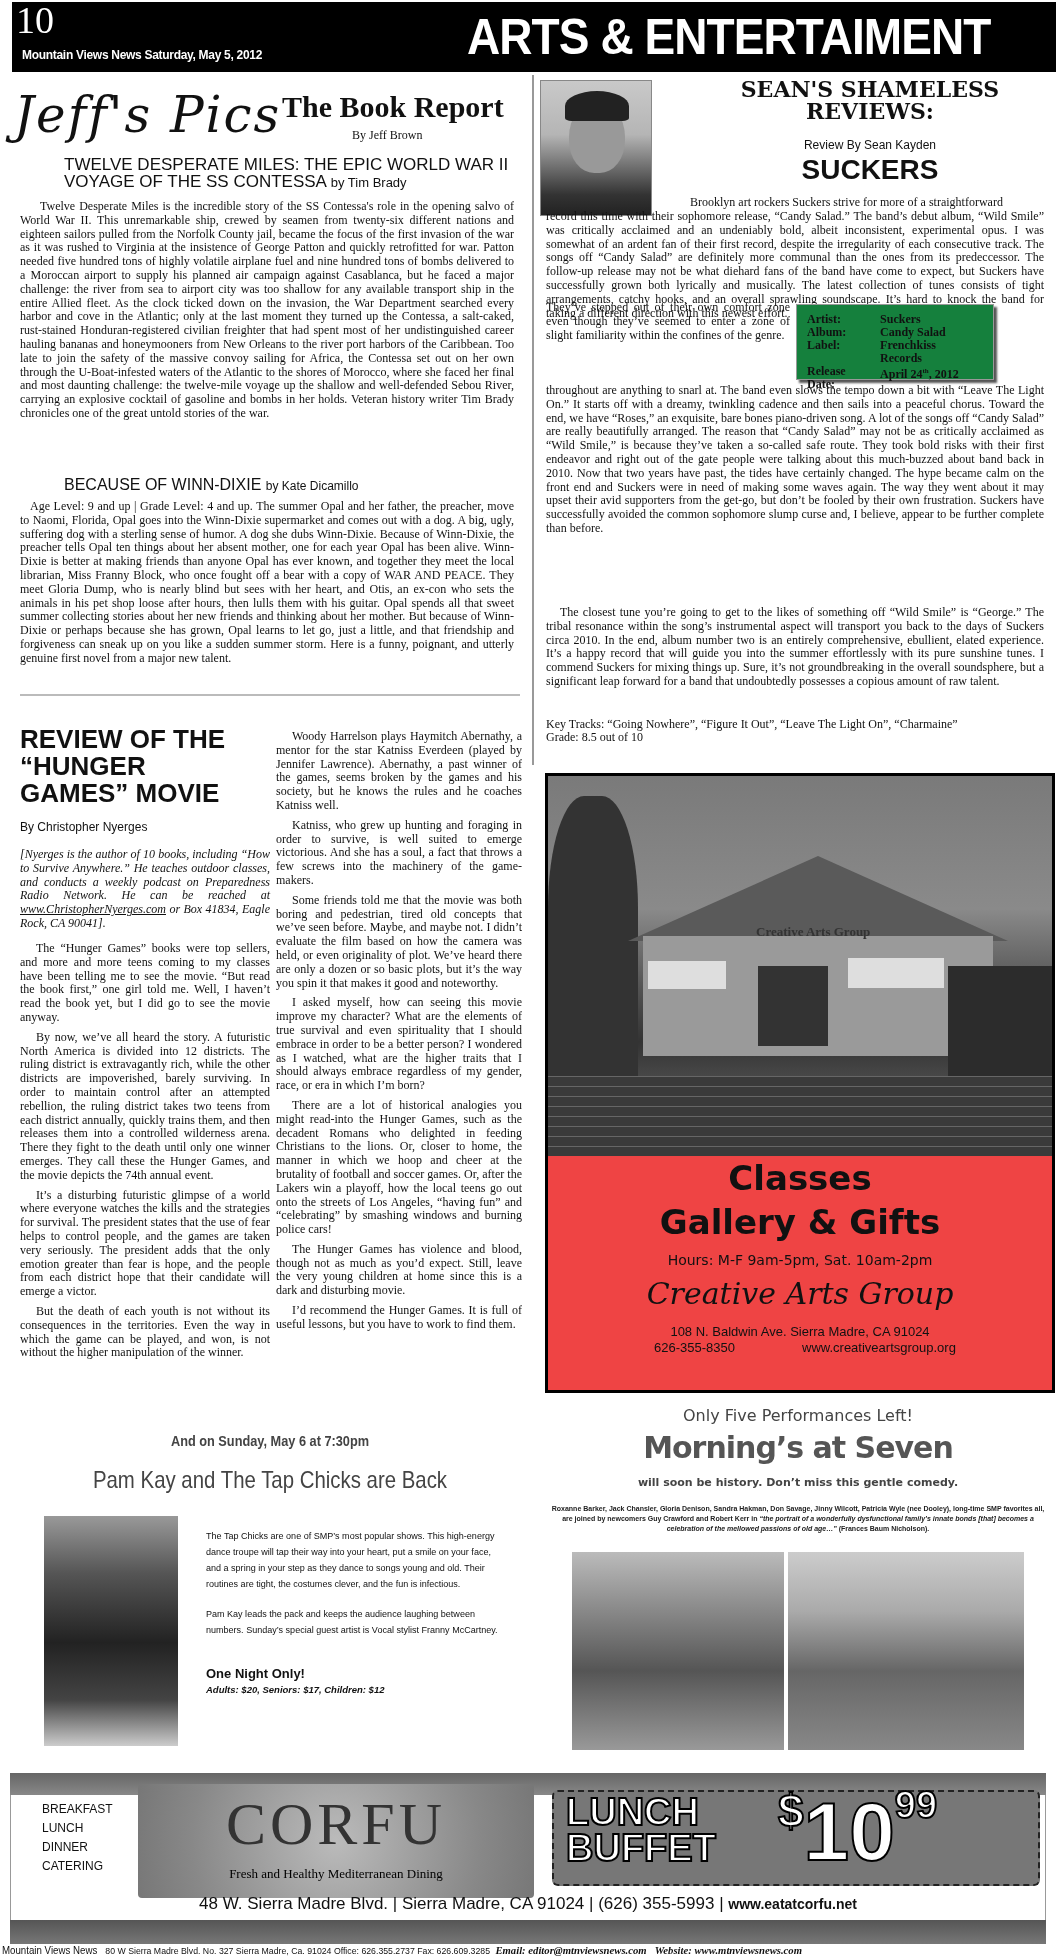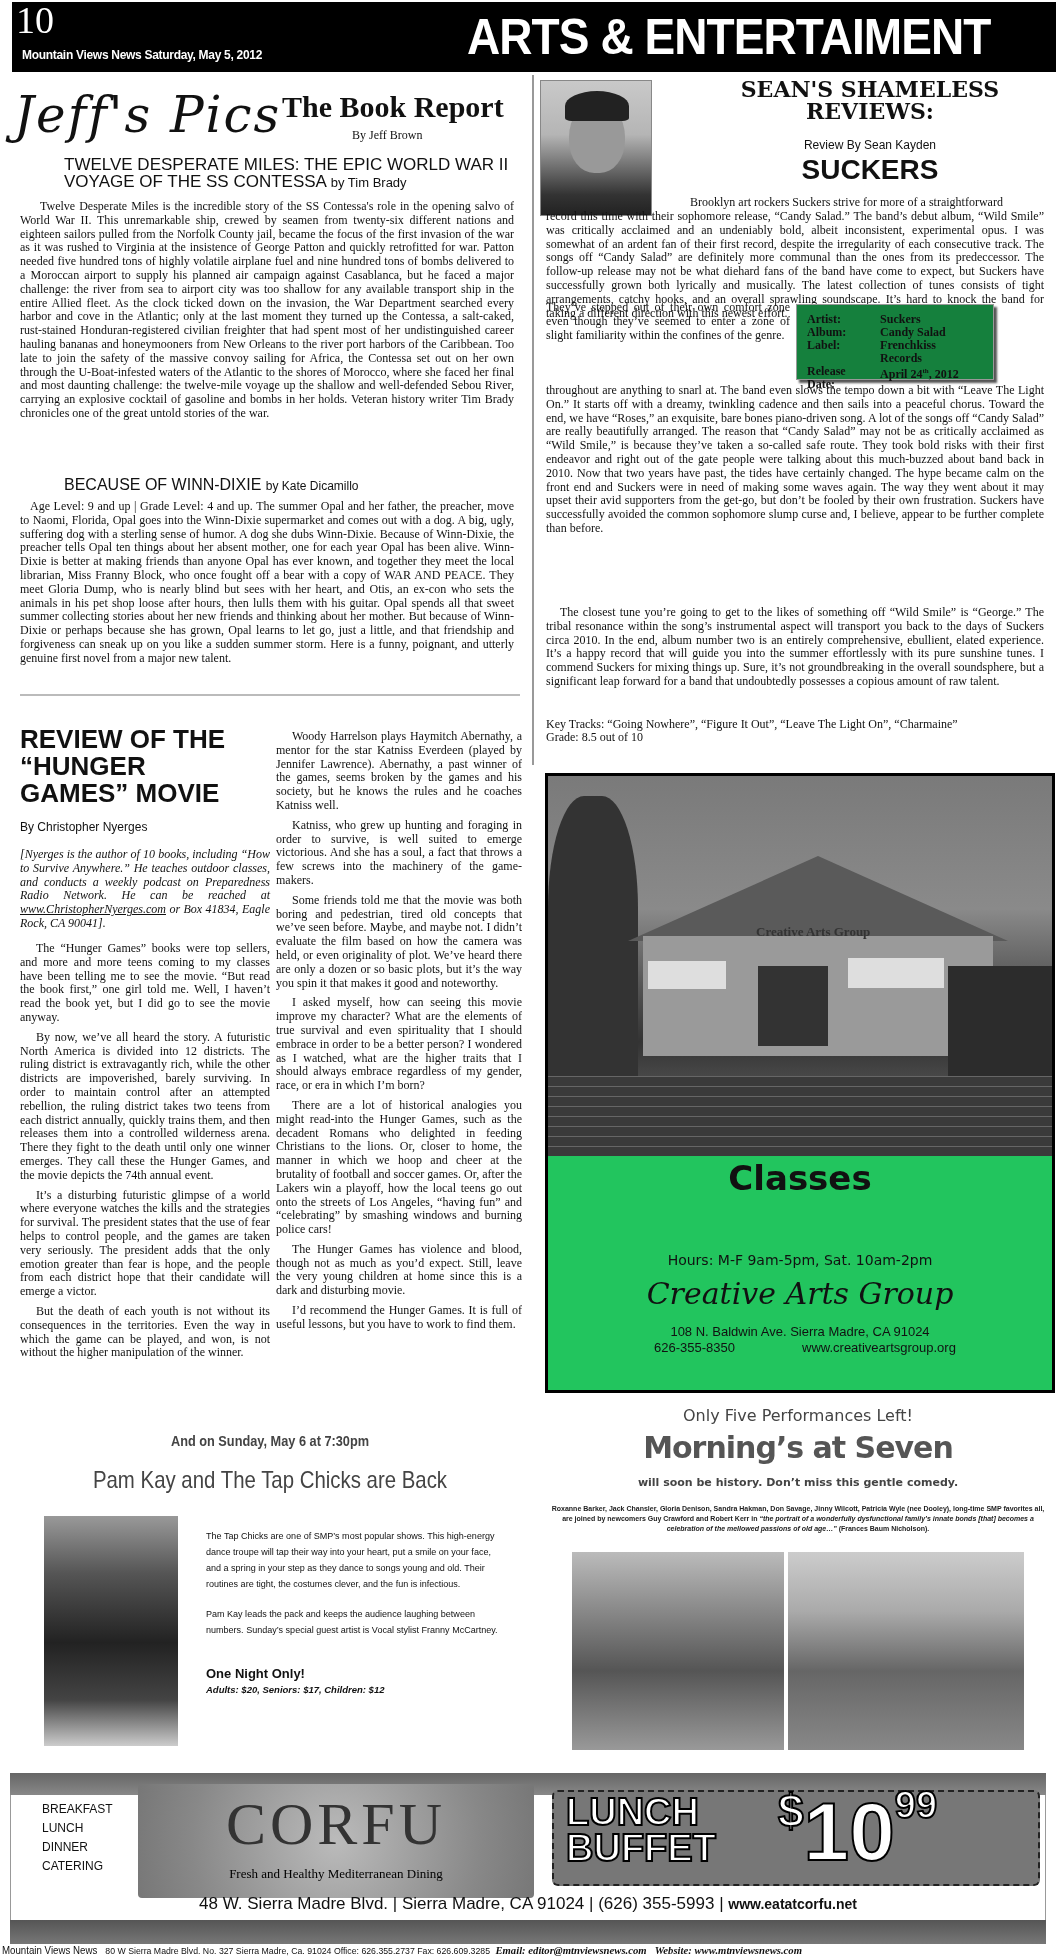--- a/index.html
+++ b/index.html
@@ -43,21 +43,21 @@
   
   .hg-title { left: 20px; top: 726px; width: 240px; font-family: "Liberation Sans", sans-serif; font-weight: bold; font-size: 26px; line-height: 27px; }
   .hg-by { left: 20px; top: 820px; font-family: "Liberation Sans", sans-serif; font-size: 12px; }
   .hg-italic { left: 20px; top: 848px; width: 250px; font-style: italic; }
   .hg-italic u { text-decoration: underline; }
   .hg-col1 { left: 20px; top: 942px; width: 250px; }
   .hg-col2 { left: 276px; top: 730px; width: 246px; }
   .body-text p { margin-bottom: 6px; text-indent: 16px; }
   .hg-col1 p, .hg-col2 p { margin-bottom: 6px; }
   
-  .ca-box { left: 545px; top: 773px; width: 510px; height: 620px; border: 3px solid #000; background: #22c55e; }
+  .ca-box { left: 545px; top: 773px; width: 510px; height: 620px; border: 3px solid #000; background: #ef4444; }
   .ca-photo { position: absolute; left: 0; top: 0; width: 504px; height: 380px; background: linear-gradient(180deg,#7a7a7a 0%,#8a8a8a 35%,#555 55%,#333 70%,#4a4a4a 80%,#3a3a3a 100%); overflow: hidden; }
   .ca-roof { position: absolute; left: 80px; top: 80px; width: 0; height: 0; border-left: 190px solid transparent; border-right: 190px solid transparent; border-bottom: 85px solid #5a5a5a; }
   .ca-house { position: absolute; left: 95px; top: 160px; width: 350px; height: 120px; background: #9a9a9a; }
   .ca-awning1 { position: absolute; left: 100px; top: 185px; width: 78px; height: 28px; background: #dedede; }
   .ca-awning2 { position: absolute; left: 300px; top: 182px; width: 96px; height: 30px; background: #dedede; }
   .ca-door { position: absolute; left: 210px; top: 190px; width: 70px; height: 80px; background: #333; }
   .ca-sign { position: absolute; left: 208px; top: 150px; font-family: "Liberation Serif", serif; font-weight: bold; font-size: 13px; color: #333; line-height: 12px; }
   .ca-wall { position: absolute; left: 0; top: 300px; width: 504px; height: 80px; background: repeating-linear-gradient(0deg,#3a3a3a 0 9px,#666 9px 10px); }
   .ca-hedge { position: absolute; left: 400px; top: 190px; width: 104px; height: 130px; background: #2c2c2c; }
   .ca-tree { position: absolute; left: 0; top: 20px; width: 90px; height: 280px; background: #333; border-radius: 40% 40% 0 0; }
@@ -201,20 +201,21 @@
     <div class="ca-roof"></div>
     <div class="ca-house"></div>
     <div class="ca-awning1"></div>
     <div class="ca-awning2"></div>
     <div class="ca-door"></div>
     <div class="ca-sign">Creative Arts Group</div>
     <div class="ca-hedge"></div>
     <div class="ca-wall"></div>
   </div>
   <div class="ca-classes">Classes</div>
+  <div class="ca-gallery">Gallery &amp; Gifts</div>
   <div class="ca-hours">Hours: M-F 9am-5pm, Sat. 10am-2pm</div>
   <div class="ca-script">Creative Arts Group</div>
   <div class="ca-addr">108 N. Baldwin Ave. Sierra Madre, CA 91024</div>
   <div class="ca-phone">626-355-8350</div>
   <div class="ca-web">www.creativeartsgroup.org</div>
 </div>
 
 <div class="abs tap-date">And on Sunday, May 6 at 7:30pm</div>
 <div class="abs tap-title">Pam Kay and The Tap Chicks are Back</div>
 <div class="abs tap-photo"></div>

